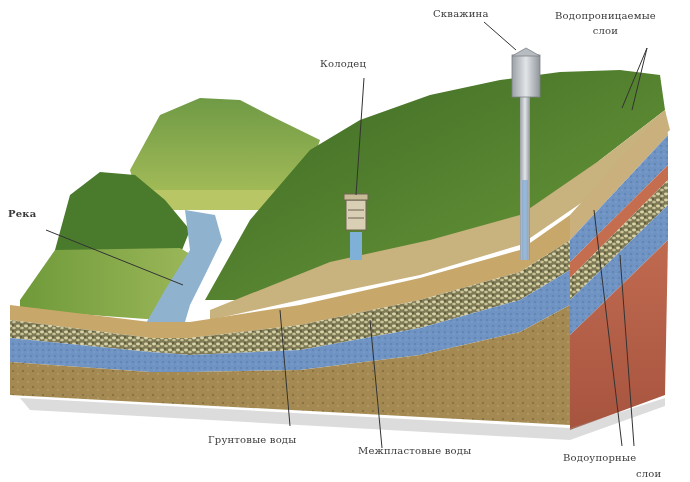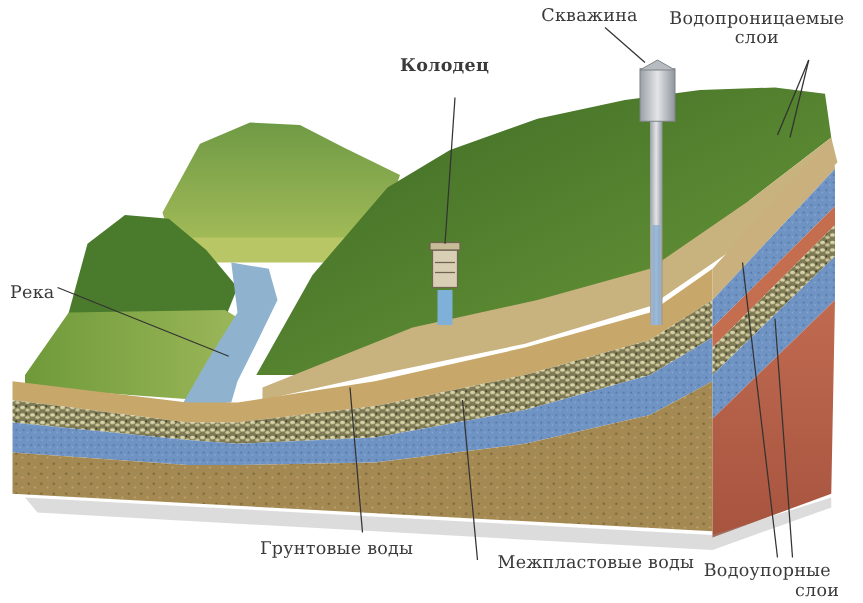--- a/index.html
+++ b/index.html
@@ -1,18 +1,18 @@
 <!DOCTYPE html>
 <html><head>
 <meta charset="utf-8">
 <style>
   html,body{margin:0;padding:0;background:#ffffff;}
   body{width:690px;height:482px;overflow:hidden;position:relative;font-family:"DejaVu Serif","Liberation Serif",serif;}
   #scene{position:absolute;left:0;top:0;width:690px;height:482px;}
-  .lbl{position:absolute;font-size:14px;color:#3a3a3a;line-height:15px;white-space:nowrap;letter-spacing:0.2px;}
+  .lbl{position:absolute;font-size:10px;color:#3a3a3a;line-height:15px;white-space:nowrap;letter-spacing:0.2px;}
   .lbl.r{text-align:center;}
 </style>
 </head>
 <body>
 
 <svg id="scene" viewBox="0 0 690 482" xmlns="http://www.w3.org/2000/svg">
   <defs>
     <linearGradient id="gMount" x1="0" y1="0" x2="0" y2="1">
       <stop offset="0" stop-color="#6f9a45"></stop>
       <stop offset="1" stop-color="#a9bf5a"></stop>
@@ -106,18 +106,18 @@
     <line x1="280" y1="310" x2="290" y2="426"></line>
     <line x1="370" y1="320" x2="382" y2="448"></line>
     <line x1="594" y1="210" x2="622" y2="446"></line>
     <line x1="620" y1="255" x2="634" y2="446"></line>
   </g>
 </svg>
 
 <div class="lbl" style="left:433px;top:6px;">Скважина</div>
 <div class="lbl r" style="left:533px;top:8px;width:145px;">Водопроницаемые</div>
 <div class="lbl r" style="left:533px;top:23px;width:145px;">слои</div>
-<div class="lbl" style="left:320px;top:46px;font-weight:bold;">Колодец</div>
-<div class="lbl" style="left:8px;top:227px;">Река</div>
+<div class="lbl" style="left:320px;top:56px;">Колодец</div>
+<div class="lbl" style="left:8px;top:206px;font-weight:bold;">Река</div>
 <div class="lbl" style="left:208px;top:432px;text-align:right;">Грунтовые воды</div>
-<div class="lbl" style="left:358px;top:443px;margin-left:40px;">Межпластовые воды</div>
+<div class="lbl" style="left:358px;top:443px;">Межпластовые воды</div>
 <div class="lbl" style="left:563px;top:450px;">Водоупорные</div>
 <div class="lbl" style="left:636px;top:466px;">слои</div>
 
 </body></html>

